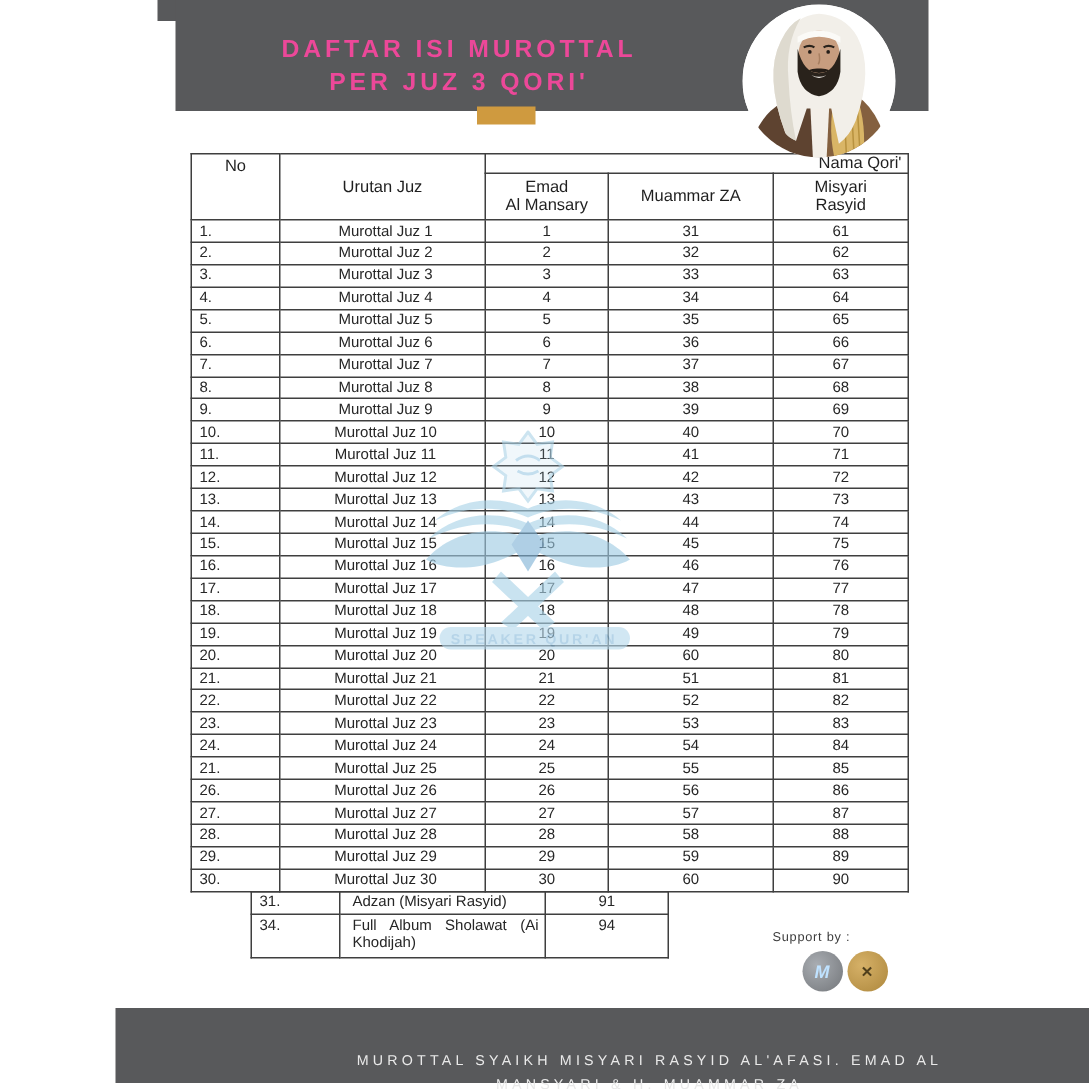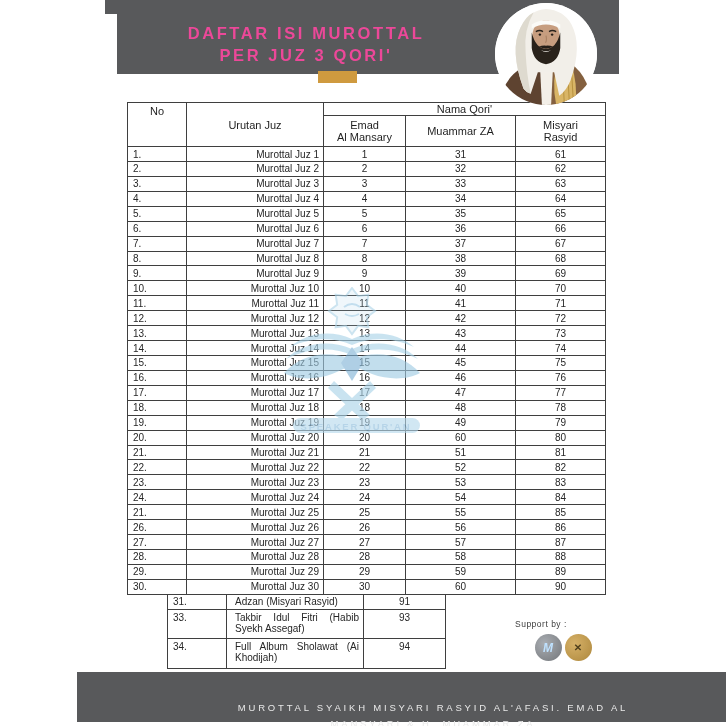--- a/index.html
+++ b/index.html
@@ -19,25 +19,25 @@
 
   
   .tables-wrap{position:absolute;left:127px;top:102px;width:478px;z-index:1;}
   table{border-collapse:collapse;table-layout:fixed;}
   .main-table{width:478px;}
   .extra-table{width:278px;margin-top:-1px;margin-left:40px;}
   td{border:1px solid #3f3f3f;font-size:10px;color:#262626;padding:0 4px;line-height:1.1;
      vertical-align:middle;overflow:hidden;}
   .h{font-size:11px;text-align:center;color:#1f1f1f;}
   .h-top{vertical-align:top;padding-top:2px;height:12px;}
-  .h-group{height:12px;}
+  .h-group{height:12px;text-align:right;}
   .h-sub{height:30px;}
   .h-sub span{display:block;}
   tbody .c-no{text-align:left;padding-left:5px;height:13.93px;}
-  tbody .c-juz{text-align:right;padding-left:8px;}
+  tbody .c-juz{text-align:center;padding-left:8px;}
   tbody .c-val{text-align:center;}
   .extra-table .c-juz{text-align:justify;}
   .extra-table tr.single td{height:13.9px;}
   .extra-table tr.double td{height:26.8px;vertical-align:top;padding-top:2px;}
 
   
   .watermark{position:absolute;left:282px;top:287px;z-index:4;opacity:.62;pointer-events:none;}
 
   
   .support{position:absolute;left:515px;top:619px;width:96px;text-align:left;z-index:2;}
@@ -341,25 +341,20 @@
           <col style="width:137px">
           <col style="width:82px">
         </colgroup>
       <tbody>
           <tr class="single">
             <td class="c-no">31.</td>
             <td class="c-juz">Adzan (Misyari Rasyid)</td>
             <td class="c-val">91</td>
           </tr>
           <tr class="double">
-            <td class="c-no">33.</td>
-            <td class="c-juz">Takbir Idul Fitri (Habib Syekh Assegaf)</td>
-            <td class="c-val">93</td>
-          </tr>
-          <tr class="double">
             <td class="c-no">34.</td>
             <td class="c-juz">Full Album Sholawat (Ai Khodijah)</td>
             <td class="c-val">94</td>
           </tr>
         </tbody>
     </table>
   </div>
 
   <svg class="watermark" width="168" height="152" viewBox="0 0 168 152">
     <g>

